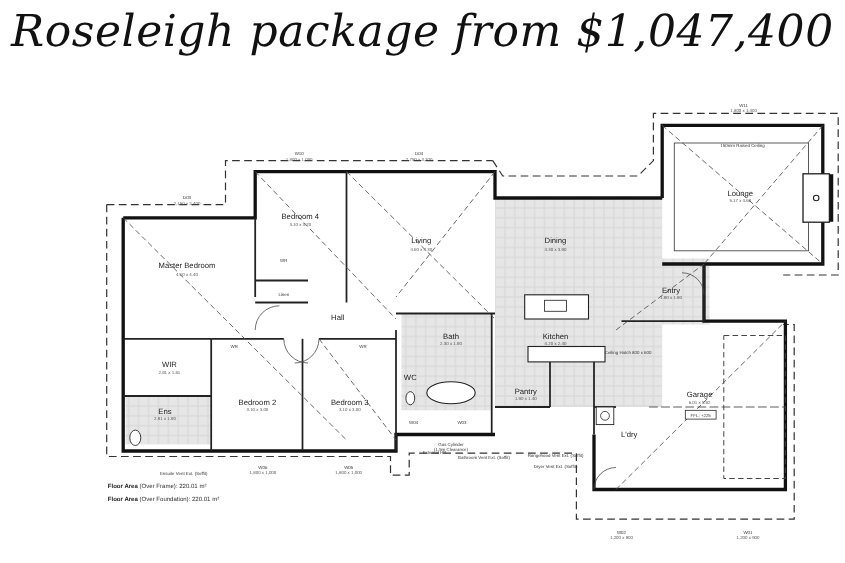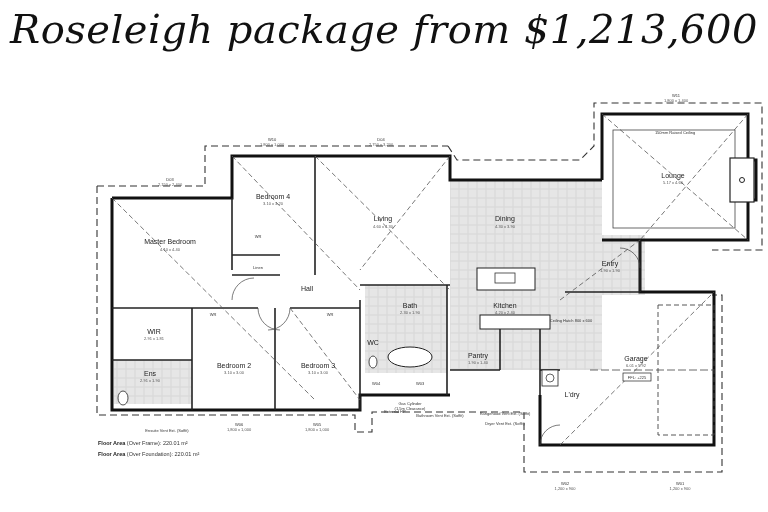--- a/index.html
+++ b/index.html
@@ -9,21 +9,21 @@
   svg.plan{position:absolute;left:0;top:0;}
   .lbl{font-family:"Liberation Sans",sans-serif;font-size:7px;fill:#222;}
   .dim{font-family:"Liberation Sans",sans-serif;font-size:4px;fill:#555;}
   .tiny{font-family:"Liberation Sans",sans-serif;font-size:4px;fill:#333;}
   .area{position:absolute;left:98px;font-size:5.5px;color:#333;}
   .area b{font-weight:bold;color:#222;}
 </style>
 </head>
 <body>
 
-<div class="title">Roseleigh package from $1,213,600</div>
+<div class="title">Roseleigh package from $1,047,400</div>
 
 <svg class="plan" width="768" height="512" viewBox="0 0 768 512" xmlns="http://www.w3.org/2000/svg">
   <defs>
     <pattern id="tile" width="9" height="9" patternUnits="userSpaceOnUse">
       <rect width="9" height="9" fill="#d9d9d9"></rect>
       <rect x="0.6" y="0.6" width="7.8" height="7.8" fill="#e6e6e6"></rect>
     </pattern>
   </defs>
 
   <g fill="none" stroke="#333" stroke-width="1.1" stroke-dasharray="7,4">

